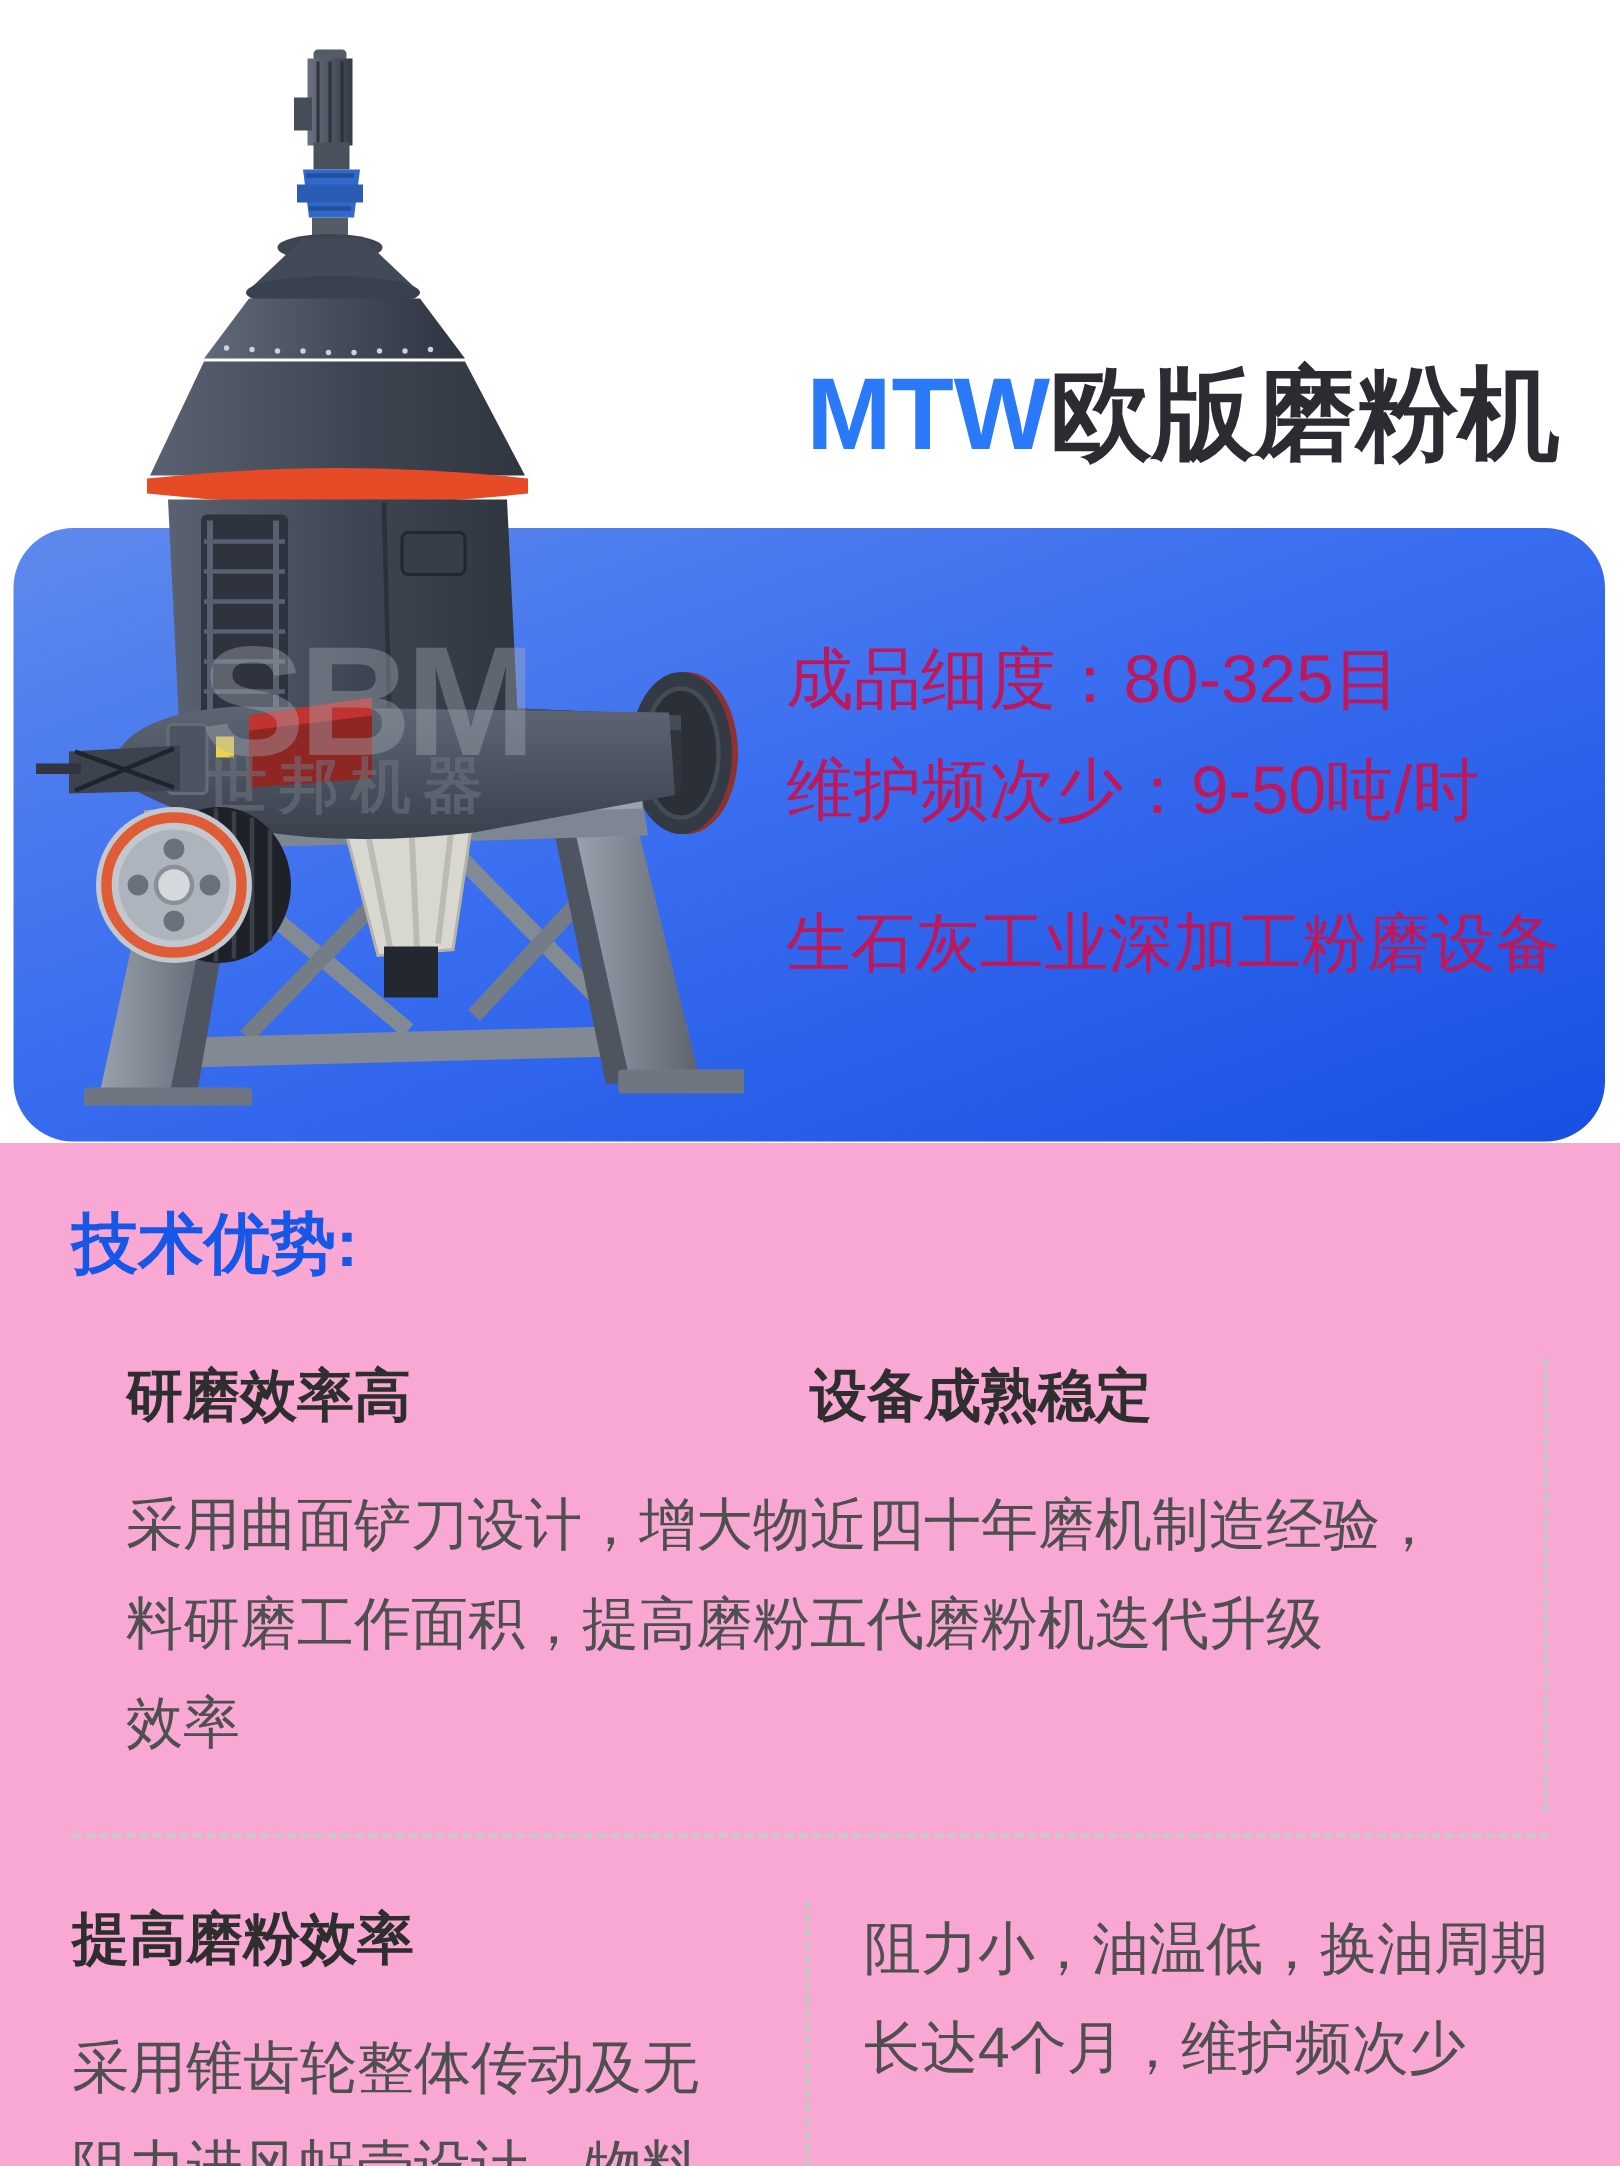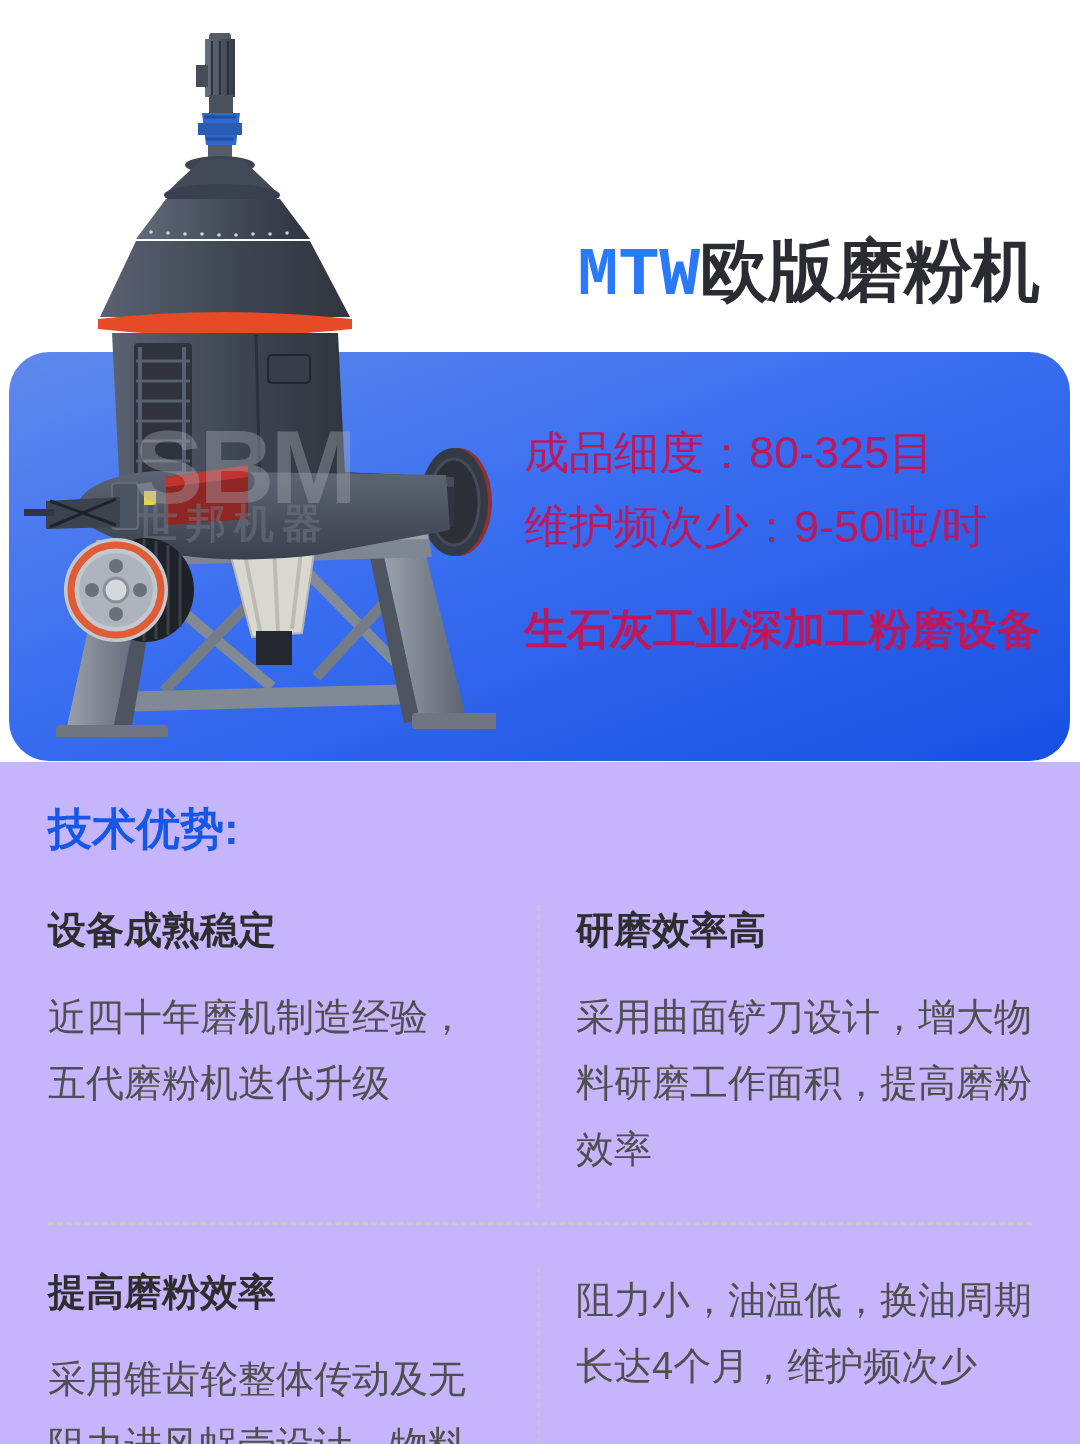--- a/index.html
+++ b/index.html
@@ -8,35 +8,35 @@
 
   
   .hero-panel{
     position:absolute;left:9px;top:352px;width:1061px;height:409px;
     border-radius:40px;
     background:linear-gradient(160deg,#5e89ec 0%,#3a6ef0 45%,#1750e2 100%);
     z-index:1;
   }
   .main-title{
     position:absolute;top:242px;right:40px;z-index:3;
-    font-size:68px;font-weight:900;letter-spacing:0px;line-height:1;white-space:nowrap;font-family:Liberation Mono, monospace;
+    font-size:68px;font-weight:900;letter-spacing:0px;line-height:1;white-space:nowrap;
   }
   .main-title .t-en{color:#2979f8;}
   .main-title .t-zh{color:#2b2c31;}
 
   .hero-text{position:absolute;left:524px;top:430px;z-index:3;color:#be185d;}
   .spec-line{font-size:45px;font-weight:500;line-height:1;margin:0 0 29px 0;white-space:nowrap;}
-  .hero-tagline{font-size:43px;font-weight:700;line-height:1;margin-top:59px;white-space:nowrap;}
+  .hero-tagline{font-size:43px;font-weight:400;line-height:1;margin-top:59px;white-space:nowrap;}
 
   .machine{position:absolute;left:16px;top:25px;z-index:2;}
 
   
   .bottom-section{
     position:absolute;left:0;top:762px;width:1080px;height:682px;
-    background:#c4b5fd;box-sizing:border-box;padding:38px 48px 0 48px;
+    background:#f9a8d4;box-sizing:border-box;padding:38px 48px 0 48px;
   }
   .adv-heading{font-size:44px;font-weight:800;color:#1757e8;margin:0 0 46px 0;}
   .adv-row{display:flex;}
   .adv-cell{width:50%;box-sizing:border-box;padding-right:42px;padding-bottom:26px;}
   .adv-cell.right{padding-left:36px;padding-right:0;}
   .adv-cell.left{border-right:3px dashed #c6c6c6;}
   .adv-title{font-size:38px;font-weight:700;color:#2e2e2e;margin:0 0 28px 0;}
   .adv-body{font-size:38px;color:#4f4f4f;line-height:66px;margin:0;}
   .adv-divider{border:none;border-top:3px dashed #c9c9c9;margin:14px 0 42px 0;}
 </style>
@@ -204,27 +204,27 @@
         <circle cx="100" cy="589" r="7" fill="#6a717c"></circle>
       <circle cx="76" cy="565" r="7" fill="#6a717c"></circle>
         <circle cx="124" cy="565" r="7" fill="#6a717c"></circle>
     </g>
   </svg>
 
   <div class="bottom-section">
     <h2 class="adv-heading">技术优势:</h2>
 
     <div class="adv-row">
+      <div class="adv-cell right">
+        <h3 class="adv-title">研磨效率高</h3>
+        <p class="adv-body">采用曲面铲刀设计，增大物料研磨工作面积，提高磨粉效率</p>
+      </div>
       <div class="adv-cell left">
         <h3 class="adv-title">设备成熟稳定</h3>
         <p class="adv-body">近四十年磨机制造经验，五代磨粉机迭代升级</p>
-      </div>
-      <div class="adv-cell right">
-        <h3 class="adv-title">研磨效率高</h3>
-        <p class="adv-body">采用曲面铲刀设计，增大物料研磨工作面积，提高磨粉效率</p>
       </div>
     </div>
 
     <hr class="adv-divider">
 
     <div class="adv-row">
       <div class="adv-cell left">
         <h3 class="adv-title">提高磨粉效率</h3>
         <p class="adv-body">采用锥齿轮整体传动及无阻力进风蜗壳设计，物料流动性更好，能耗更低</p>
       </div>

